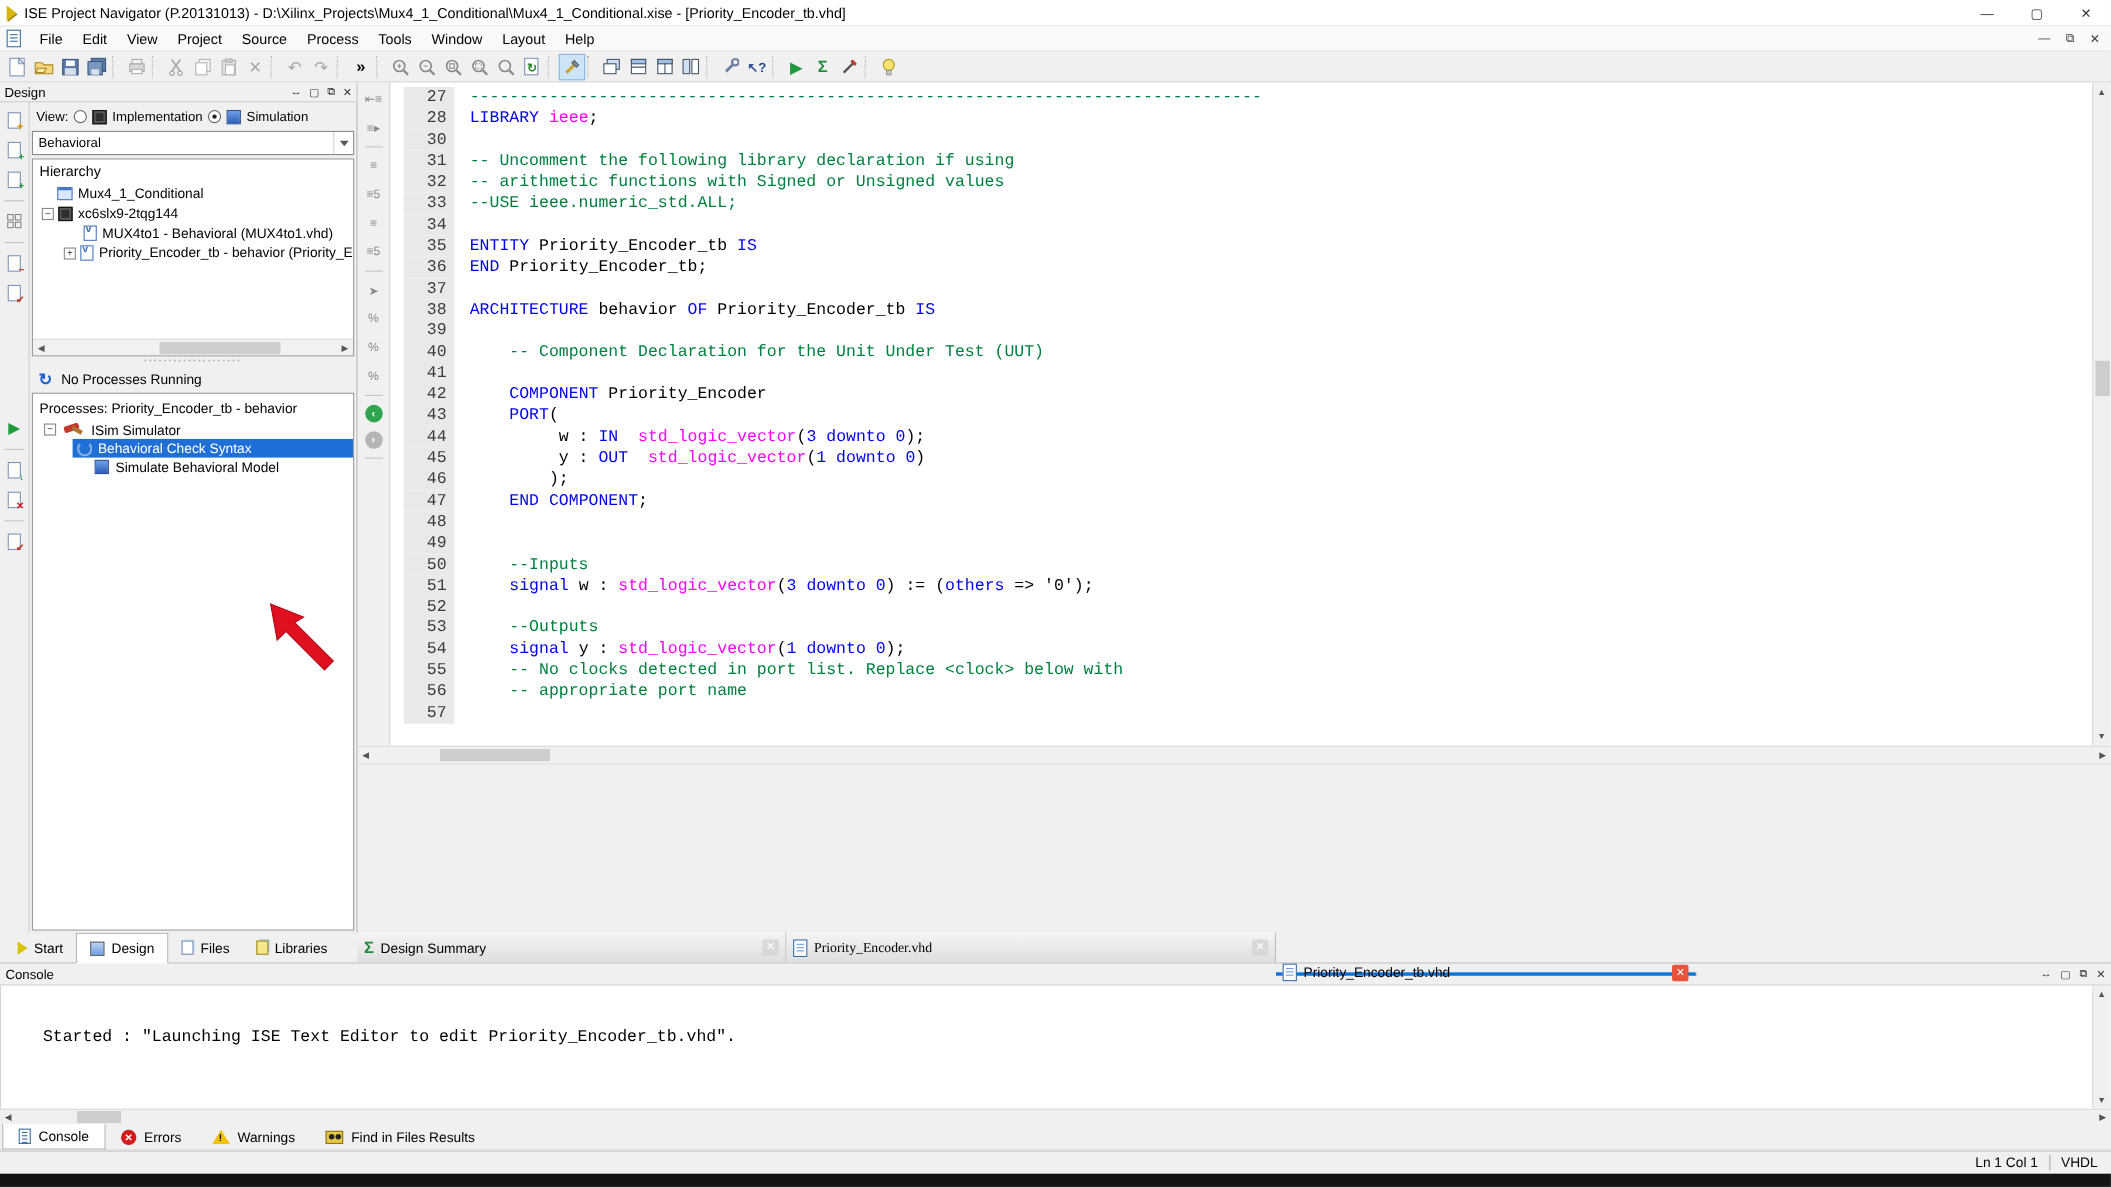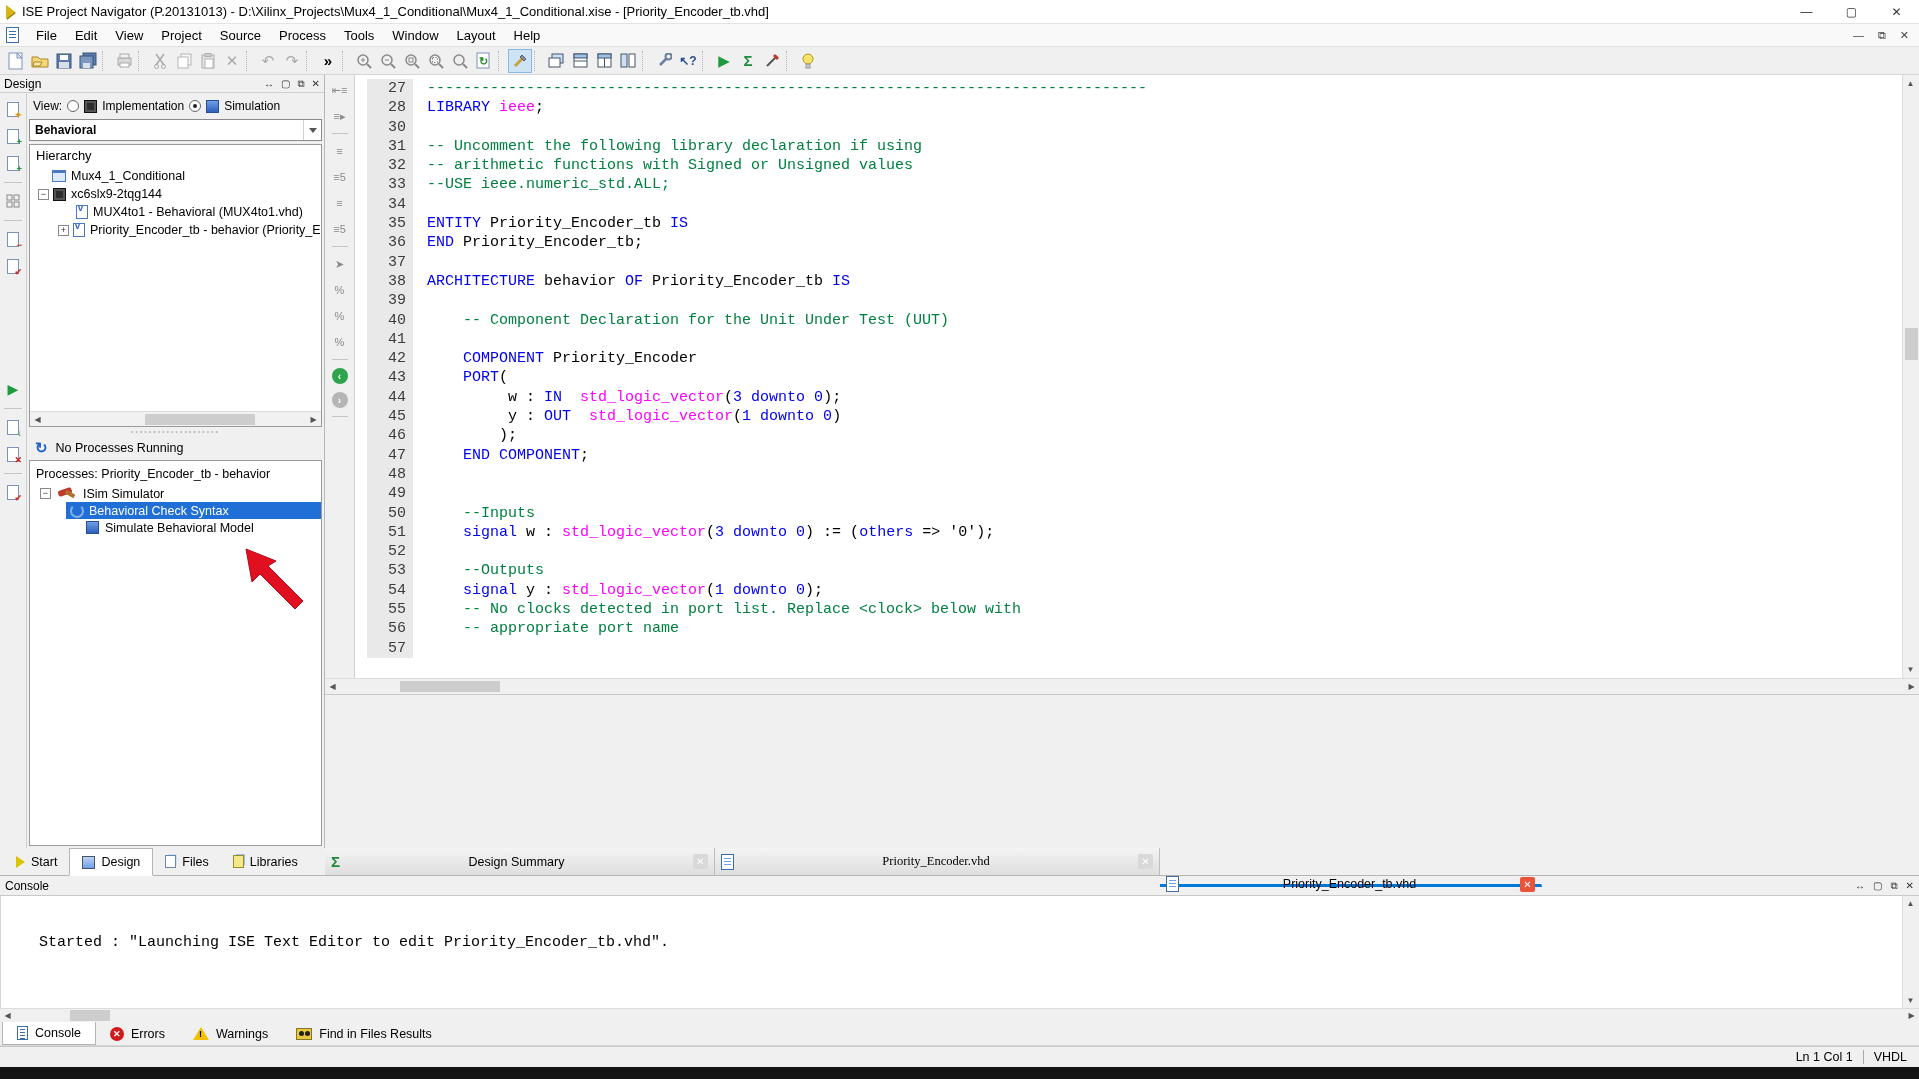--- a/index.html
+++ b/index.html
@@ -42,25 +42,25 @@
   .badge { position:absolute; font-size:9px; font-weight:bold; right:-4px; bottom:-4px; line-height:9px; }
   .panel-content { flex:1; display:flex; flex-direction:column; overflow:hidden; }
 
   .view-row { height:26px; display:flex; align-items:center; gap:5px; padding:0 6px; font-size:12px; }
   .radio { width:12px; height:12px; border:1px solid #666; border-radius:50%; background:#fff; position:relative; }
   .radio.checked::after { content:""; position:absolute; left:3px; top:3px; width:4px; height:4px; border-radius:50%; background:#222; }
   .chip-ico { width:13px; height:13px; background:#2e2e2e; border:1px solid #111; box-shadow:inset 0 0 0 2px #555; }
   .isim-ico { width:13px; height:13px; background:linear-gradient(#6f9fe8,#2f5fb8); border:1px solid #274e93; }
 
   .dropdown { height:22px; margin:0 2px 3px 2px; background:#fff; border:1px solid #8a8a8a; display:flex; align-items:center; font-size:12px; }
-  .dropdown .dd-label { padding-left:5px; flex:1;font-weight:bold; }
+  .dropdown .dd-label { padding-left:5px; flex:1; }
   .dd-btn { width:18px; height:100%; display:flex; align-items:center; justify-content:center; border-left:1px solid #d0d0d0; }
   .dd-arrow { width:0; height:0; border-left:4px solid transparent; border-right:4px solid transparent; border-top:5px solid #555; }
 
-  .hierarchy-box { height:283px; background:#fff; border:1px solid #9a9a9a; margin:0 2px; display:flex; flex-direction:column; overflow:hidden; }
+  .hierarchy-box { height:180px; background:#fff; border:1px solid #9a9a9a; margin:0 2px; display:flex; flex-direction:column; overflow:hidden; }
   .hier-label { padding:3px 0 4px 6px; font-size:13px; }
   .tree { flex:1; overflow:hidden; }
   .tree-row { height:18px; display:flex; align-items:center; font-size:12.5px; white-space:nowrap; overflow:hidden; }
   .expander { width:11px; height:11px; border:1px solid #888; background:#fff; font-size:9px; line-height:9px; text-align:center; color:#333; flex:0 0 11px; margin-right:4px; }
   .tree-ico { margin-right:5px; flex:0 0 auto; }
   .proj-ico { width:14px; height:12px; background:#dce9fb; border:1px solid #4a78c0; box-shadow:inset 0 2px 0 #4a78c0; }
   .vhd-ico { width:12px; height:14px; background:#fff; border:1px solid #4a78c0; position:relative; }
   .vhd-ico::after { content:"v"; position:absolute; top:-3px; left:1px; font-size:9px; color:#2f5fb8; font-weight:bold; }
   .hscroll { height:15px; background:#f1f1f1; border-top:1px solid #dcdcdc; display:flex; align-items:center; flex:0 0 15px; }
   .scroll-arrow { width:15px; text-align:center; font-size:8px; color:#555; }
@@ -102,21 +102,21 @@
   .tabrow { height:28px; flex:0 0 auto; background:#f0f0f0; border-bottom:1px solid #b5b5b5; display:flex; align-items:stretch; }
   .nav-tabs { width:325px; flex:0 0 325px; display:flex; align-items:stretch; padding-left:4px; }
   .nav-tab { display:flex; align-items:center; gap:6px; padding:0 12px; font-size:12.5px; }
   .nav-tab.active { background:#fff; border:1px solid #b5b5b5; border-bottom:1px solid #fff; margin-bottom:-1px; }
   .start-ico { width:0; height:0; border-left:9px solid #d8c400; border-top:6px solid transparent; border-bottom:6px solid transparent; }
   .design-ico { width:13px; height:13px; background:linear-gradient(#bcd2f0,#6f9fe8); border:1px solid #456; }
   .files-ico { width:11px; height:13px; background:#fff; border:1px solid #6a87b0; box-shadow:2px -2px 0 -1px #cfe0f5; }
   .lib-ico { width:11px; height:13px; background:#f5e88a; border:1px solid #9a8a30; box-shadow:2px -2px 0 -1px #9fc0e8; }
   .editor-tabs { display:flex; align-items:stretch; }
   .etab { display:flex; align-items:center; padding:0 6px; border-right:1px solid #bdbdbd; background:linear-gradient(#f4f4f4,#dedede); font-size:12.5px; position:relative; }
-  .etab .elabel { flex:1; text-align:center; }
+  .etab .elabel { flex:1; }
   .etab.active { background:#f0abfc; border-bottom:3px solid #0078d7;margin-top:36px; }
   .etab-ico { width:13px; height:16px; background:#fff; border:1px solid #3a6ea5; position:relative; margin-right:6px; }
   .etab-ico::before { content:""; position:absolute; left:2px; top:3px; right:2px; height:1px; background:#6f9fe8; box-shadow:0 3px 0 #6f9fe8, 0 6px 0 #6f9fe8; }
   .sigma-ico { color:#1e8a3c; font-weight:bold; font-size:15px; margin-right:6px; }
   .close-x { width:15px; height:15px; border-radius:2px; background:#d9d9d9; color:#fff; font-size:10px; line-height:15px; text-align:center; margin-left:6px; }
   .close-x.red { background:#e8533a; }
 
   
   .console-header { height:20px; flex:0 0 auto; background:#f0f0f0; border-bottom:1px solid #c9c9c9; display:flex; align-items:center; padding:0 5px; font-size:12px; }
   .console-header .hdr-btns { margin-left:auto; display:flex; gap:8px; font-size:10px; color:#333; }

